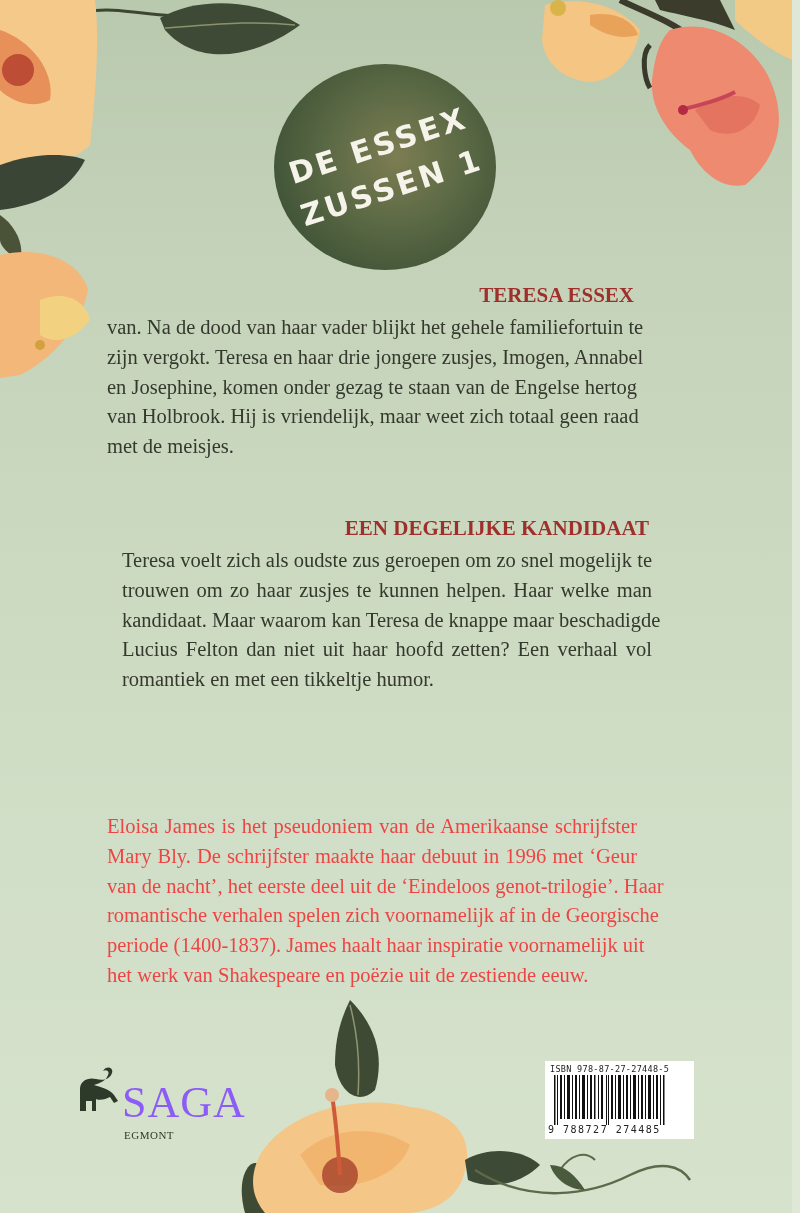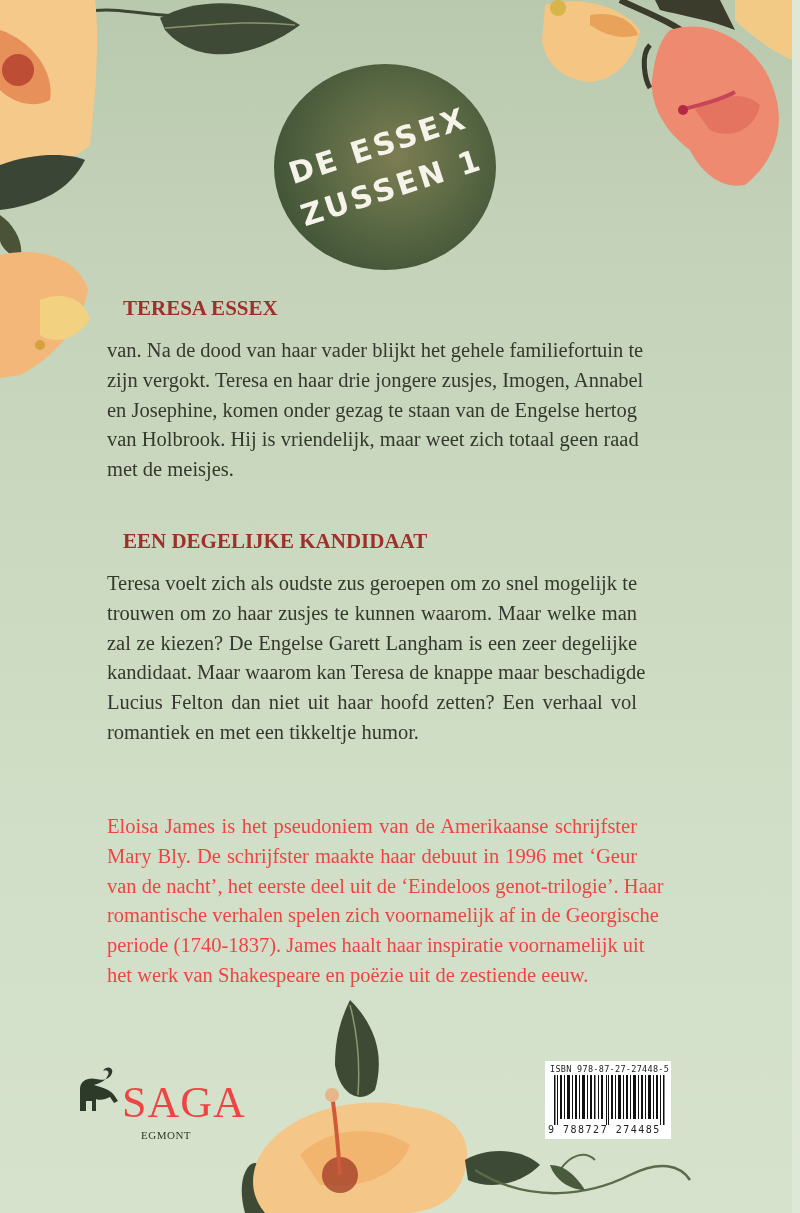--- a/index.html
+++ b/index.html
@@ -8,32 +8,32 @@
       font-family: "Liberation Serif", "DejaVu Serif", serif; }
     .edge-strip { position: absolute; right: 0; top: 0; width: 8px; height: 1213px; background: #dfe8d6; }
     .deco { position: absolute; }
     .badge { position: absolute; left: 274px; top: 64px; width: 222px; height: 206px; border-radius: 50%;
       background: radial-gradient(circle at 55% 45%, #7d7d52 0%, #5c6a45 40%, #3e5236 80%, #34492e 100%);
       overflow: hidden; }
     .badge-text { position: absolute; left: 0; top: 0; width: 222px; height: 206px;
       transform: rotate(-18deg); display: flex; flex-direction: column; align-items: center; justify-content: center;
       font-family: "DejaVu Sans", sans-serif; font-weight: bold; color: #f6f3ea; font-size: 30px; letter-spacing: 3px; line-height: 44px; }
     .content { position: absolute; left: 107px; top: 280px; width: 530px; }
-    .heading { color: #9e2f2a; font-weight: bold; font-size: 21px; letter-spacing: 0px; margin: 16px; line-height: 24px; }
+    .heading { color: #9e2f2a; font-weight: bold; font-size: 21px; letter-spacing: 0px; margin: 3px; line-height: 24px; text-align: right; }
     .body-text { color: #35392d; font-size: 20.5px; line-height: 29.8px; text-align: justify; margin: 6px 0 0 0; }
     .body-text .line { display: block; text-align: justify; text-align-last: justify; white-space: nowrap; }
     .body-text .line.last { text-align-last: left; }
-    .sec2 { position: absolute; left: 107px; top: 513px; width: 530px; }
+    .sec2 { position: absolute; left: 122px; top: 513px; width: 530px; }
     .bio { position: absolute; left: 107px; top: 812px; width: 530px; color: #ef4444; font-size: 20.5px; line-height: 29.8px; }
     .bio .line { display: block; text-align: justify; text-align-last: justify; white-space: nowrap; }
     .bio .line.last { text-align-last: left; }
     .logo { position: absolute; left: 70px; top: 1065px; width: 180px; height: 80px; }
-    .logo-word { position: absolute; left: 52px; top: 16px; font-family: "Liberation Serif", serif; font-size: 44px; color: #ef4444; letter-spacing: 1px; line-height: 44px; }
-    .logo-sub { position: absolute; left: 71px; top: 64px; font-family: "Liberation Serif", serif; font-size: 11px; color: #2d3a2a; letter-spacing: 0.5px; }
-    .barcode { position: absolute; left: 545px; top: 1061px; width: 126px; height: 78px; background: #fff; }
+    .logo-word { position: absolute; left: 52px; top: 16px; font-family: "Liberation Serif", serif; font-size: 44px; color: #8b5cf6; letter-spacing: 1px; line-height: 44px; }
+    .logo-sub { position: absolute; left: 54px; top: 64px; font-family: "Liberation Serif", serif; font-size: 11px; color: #2d3a2a; letter-spacing: 0.5px; }
+    .barcode { position: absolute; left: 545px; top: 1061px; width: 149px; height: 78px; background: #fff; }
     .isbn-top { position: absolute; left: 5px; top: 3px; font-family: "DejaVu Sans Mono", monospace; font-size: 8.5px; color: #222; letter-spacing: 0.3px; white-space: nowrap; }
     .bars { position: absolute; left: 7px; top: 14px; width: 114px; height: 50px; }
     .isbn-bottom { position: absolute; left: 3px; top: 63px; font-family: "DejaVu Sans Mono", monospace; font-size: 10px; color: #222; letter-spacing: 1.5px; white-space: nowrap; }
   </style>
 </head>
 <body>
 
 <div class="edge-strip"></div>
 
 <svg class="deco" style="left:0;top:0" width="300" height="380" viewBox="0 0 300 380">
@@ -79,34 +79,33 @@
     <span class="line">en Josephine, komen onder gezag te staan van de Engelse hertog</span>
     <span class="line">van Holbrook. Hij is vriendelijk, maar weet zich totaal geen raad</span>
     <span class="line last">met de meisjes.</span>
   </div>
 </div>
 
 <div class="sec2">
   <h2 class="heading">EEN DEGELIJKE KANDIDAAT</h2>
   <div class="body-text">
     <span class="line">Teresa voelt zich als oudste zus geroepen om zo snel mogelijk te</span>
-    <span class="line">trouwen om zo haar zusjes te kunnen waarom. Maar welke man</span>
-    <span class="line">zal ze kiezen? De Engelse Garett Langham is een zeer degelijke</span>
+    <span class="line">trouwen om zo haar zusjes te kunnen helpen. Haar welke man</span>
     <span class="line">kandidaat. Maar waarom kan Teresa de knappe maar beschadigde</span>
     <span class="line">Lucius Felton dan niet uit haar hoofd zetten? Een verhaal vol</span>
     <span class="line last">romantiek en met een tikkeltje humor.</span>
   </div>
 </div>
 
 <div class="bio">
   <span class="line">Eloisa James is het pseudoniem van de Amerikaanse schrijfster</span>
   <span class="line">Mary Bly. De schrijfster maakte haar debuut in 1996 met ‘Geur</span>
   <span class="line">van de nacht’, het eerste deel uit de ‘Eindeloos genot-trilogie’. Haar</span>
   <span class="line">romantische verhalen spelen zich voornamelijk af in de Georgische</span>
-  <span class="line">periode (1740-1837). James haalt haar inspiratie voornamelijk uit</span>
+  <span class="line">periode (1400-1837). James haalt haar inspiratie voornamelijk uit</span>
   <span class="line last">het werk van Shakespeare en poëzie uit de zestiende eeuw.</span>
 </div>
 
 <svg class="deco" style="left:210px;top:995px" width="510" height="218" viewBox="0 0 510 218">
   <path d="M140 5 C165 30 175 60 165 95 C150 110 130 100 125 70 C125 45 130 25 140 5 Z" fill="#3f4a34"></path>
   <path d="M140 10 C148 40 150 70 148 100" stroke="#8f966f" stroke-width="1.5" fill="none"></path>
   <path d="M40 170 C55 160 60 190 55 218 L35 218 C30 200 30 180 40 170 Z" fill="#3f4a34"></path>
   <path d="M50 160 C80 110 160 100 200 112 C240 115 265 140 255 175 C250 200 230 215 200 218 L55 218 C40 200 40 180 50 160 Z" fill="#f4c788"></path>
   <path d="M90 160 C120 130 170 130 200 150 C190 180 150 195 110 190 Z" fill="#f2b56f"></path>
   <circle cx="130" cy="180" r="18" fill="#a03a24" opacity="0.75"></circle>

